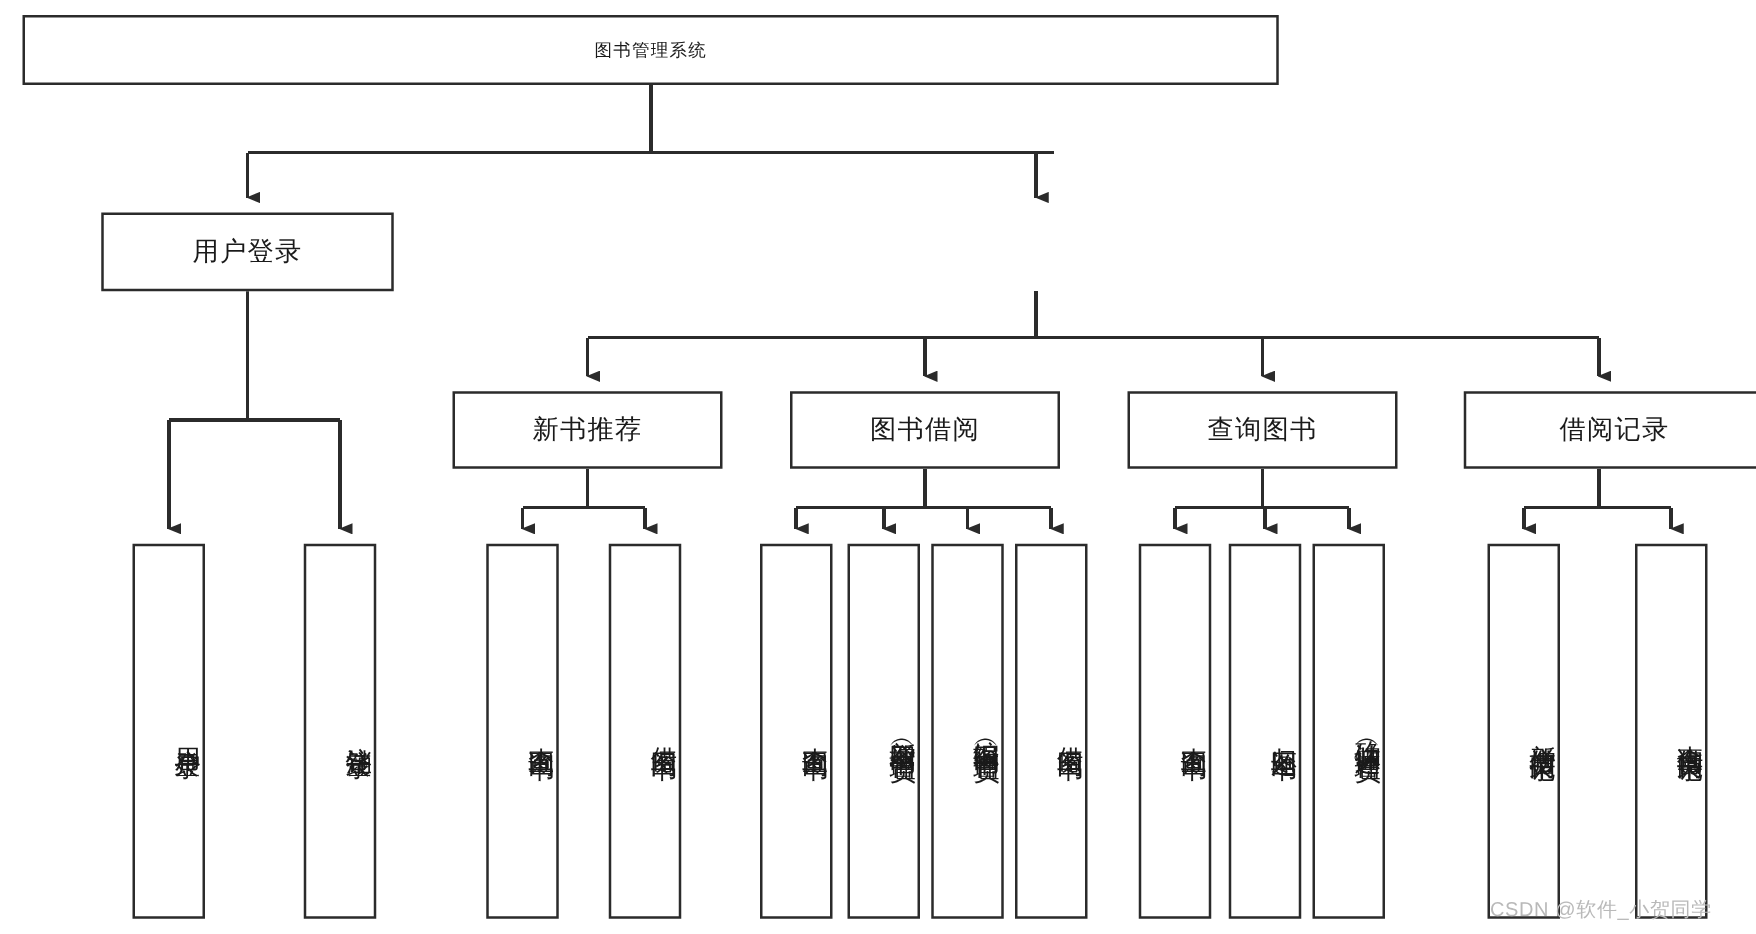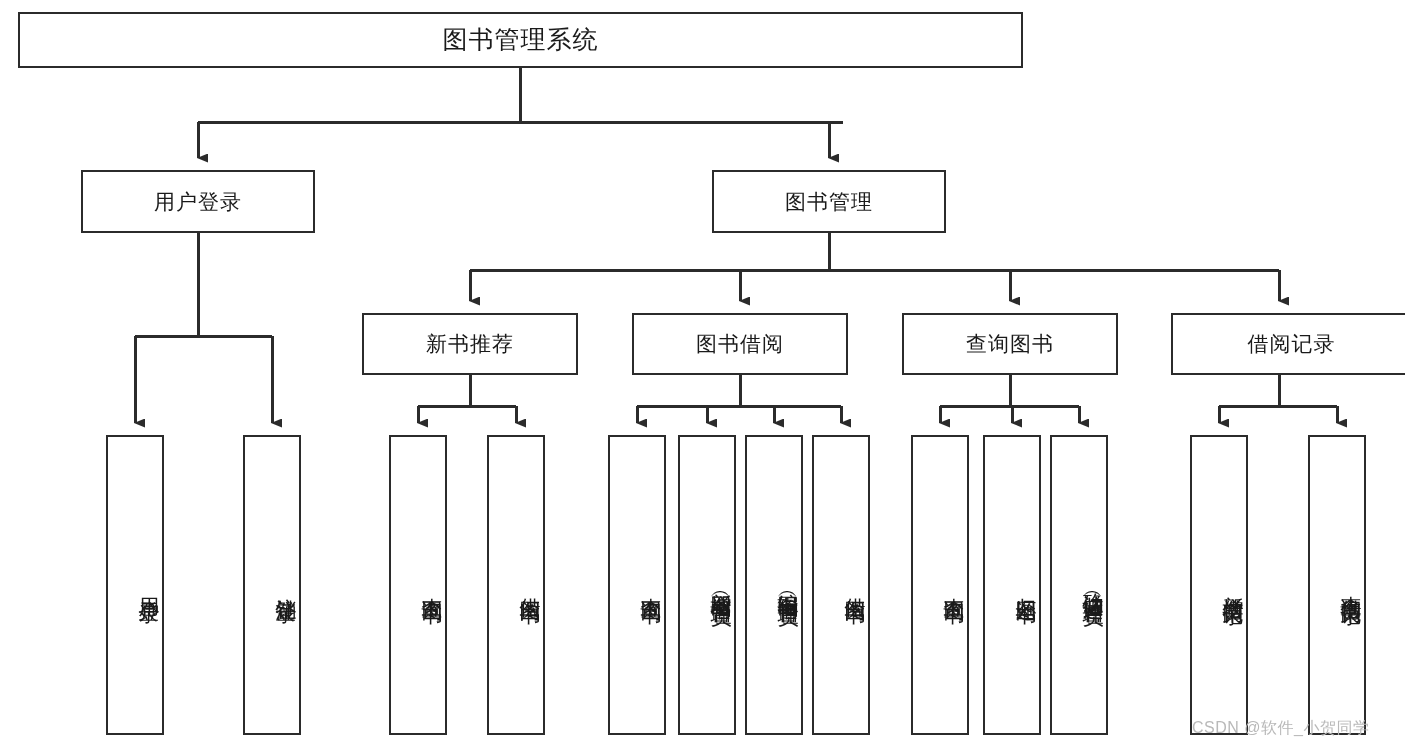--- a/index.html
+++ b/index.html
@@ -34,22 +34,21 @@
     justify-content: center;
     color: #1a1a1a;
   }
   .node-box.horizontal {
     font-size: 21px;
     letter-spacing: 1px;
     line-height: 1.2;
     text-align: center;
   }
   .node-box.root {
-    font-size: 25px;
-    font-family: Liberation Serif, serif;
+    font-size: 14px;
   }
   .node-box.vertical {
     writing-mode: vertical-rl;
     text-orientation: upright;
     font-size: 21px;
     line-height: 1.22;
     letter-spacing: 2px;
     padding: 6px 0;
     align-items: flex-start;
     justify-content: center;
@@ -122,23 +121,20 @@
     </g>
   </svg>
 
   <div class="node-box horizontal root" style="left:18px; top:12px; width:1005px; height:56px;">
     <span class="node-label">图书管理系统</span>
   </div>
 
   <div class="node-box horizontal" style="left:81px; top:170px; width:234px; height:63px;">
     <span class="node-label">用户登录</span>
   </div>
-  <div class="node-box horizontal" style="left:712px; top:170px; width:234px; height:63px;">
-    <span class="node-label">图书管理</span>
-  </div>
 
   <div class="node-box horizontal" style="left:632px; top:313px; width:216px; height:62px;">
     <span class="node-label">图书借阅</span>
   </div>
   <div class="node-box horizontal" style="left:362px; top:313px; width:216px; height:62px;">
     <span class="node-label">新书推荐</span>
   </div>
   <div class="node-box horizontal" style="left:902px; top:313px; width:216px; height:62px;">
     <span class="node-label">查询图书</span>
   </div>

